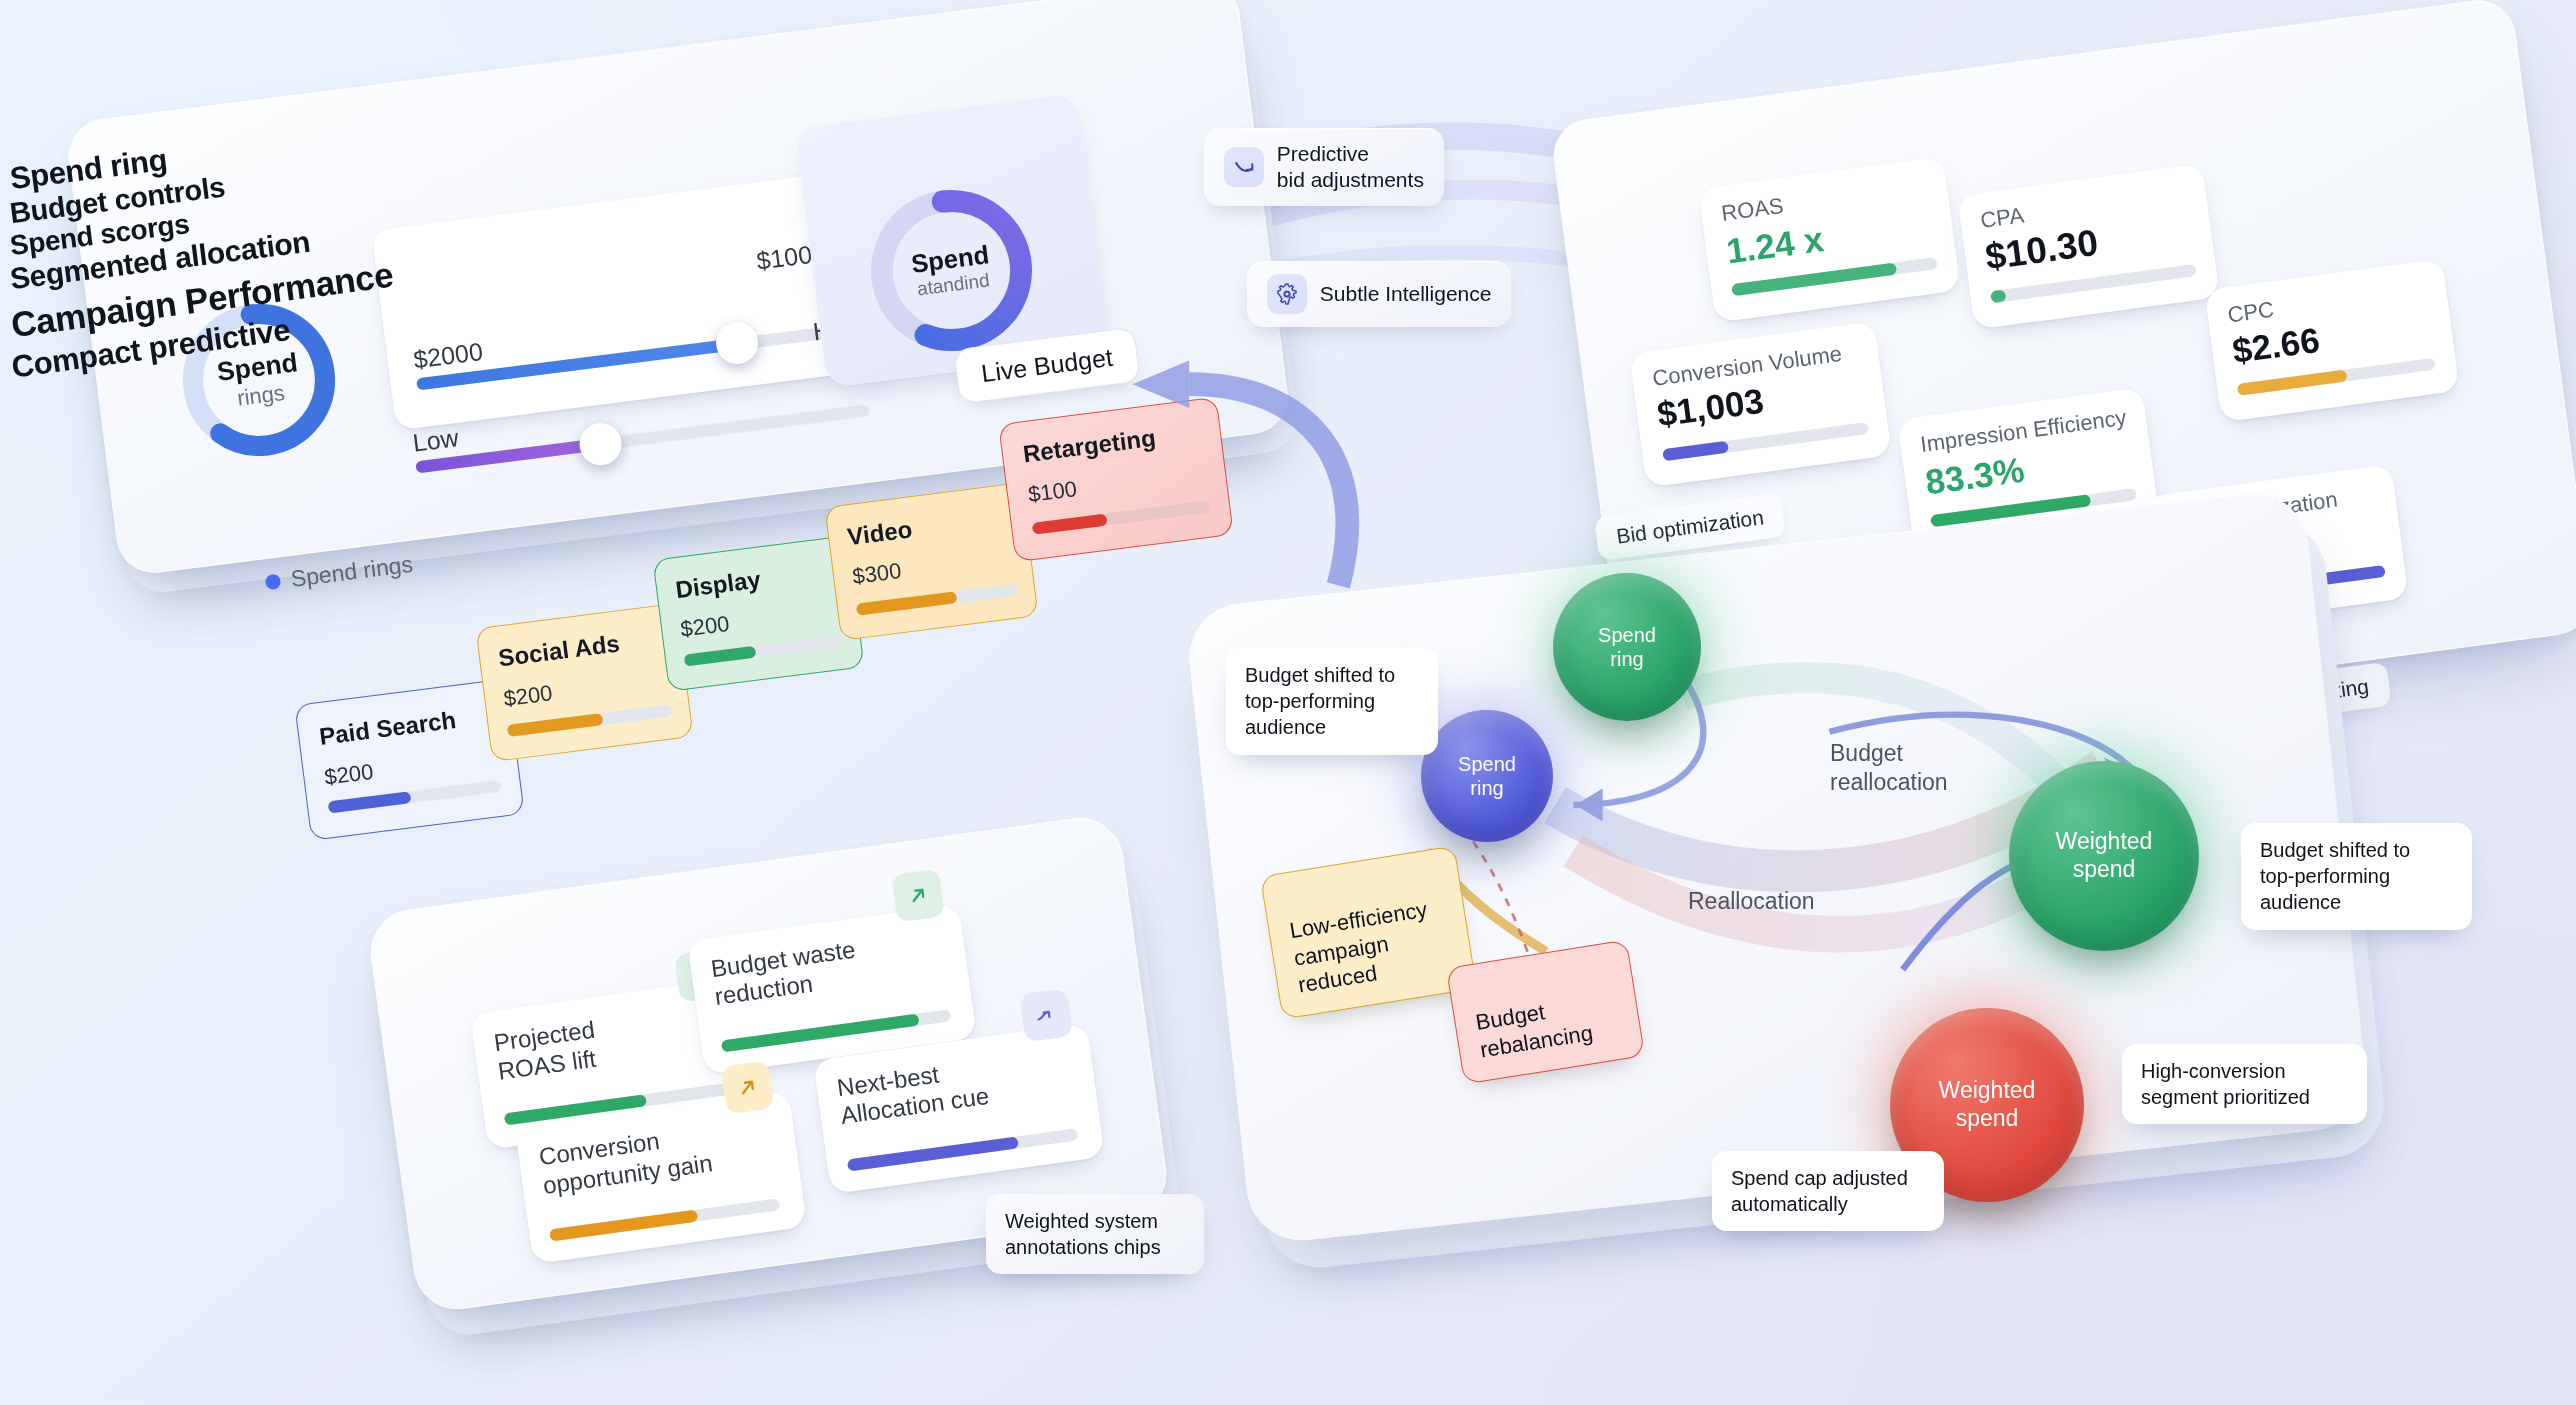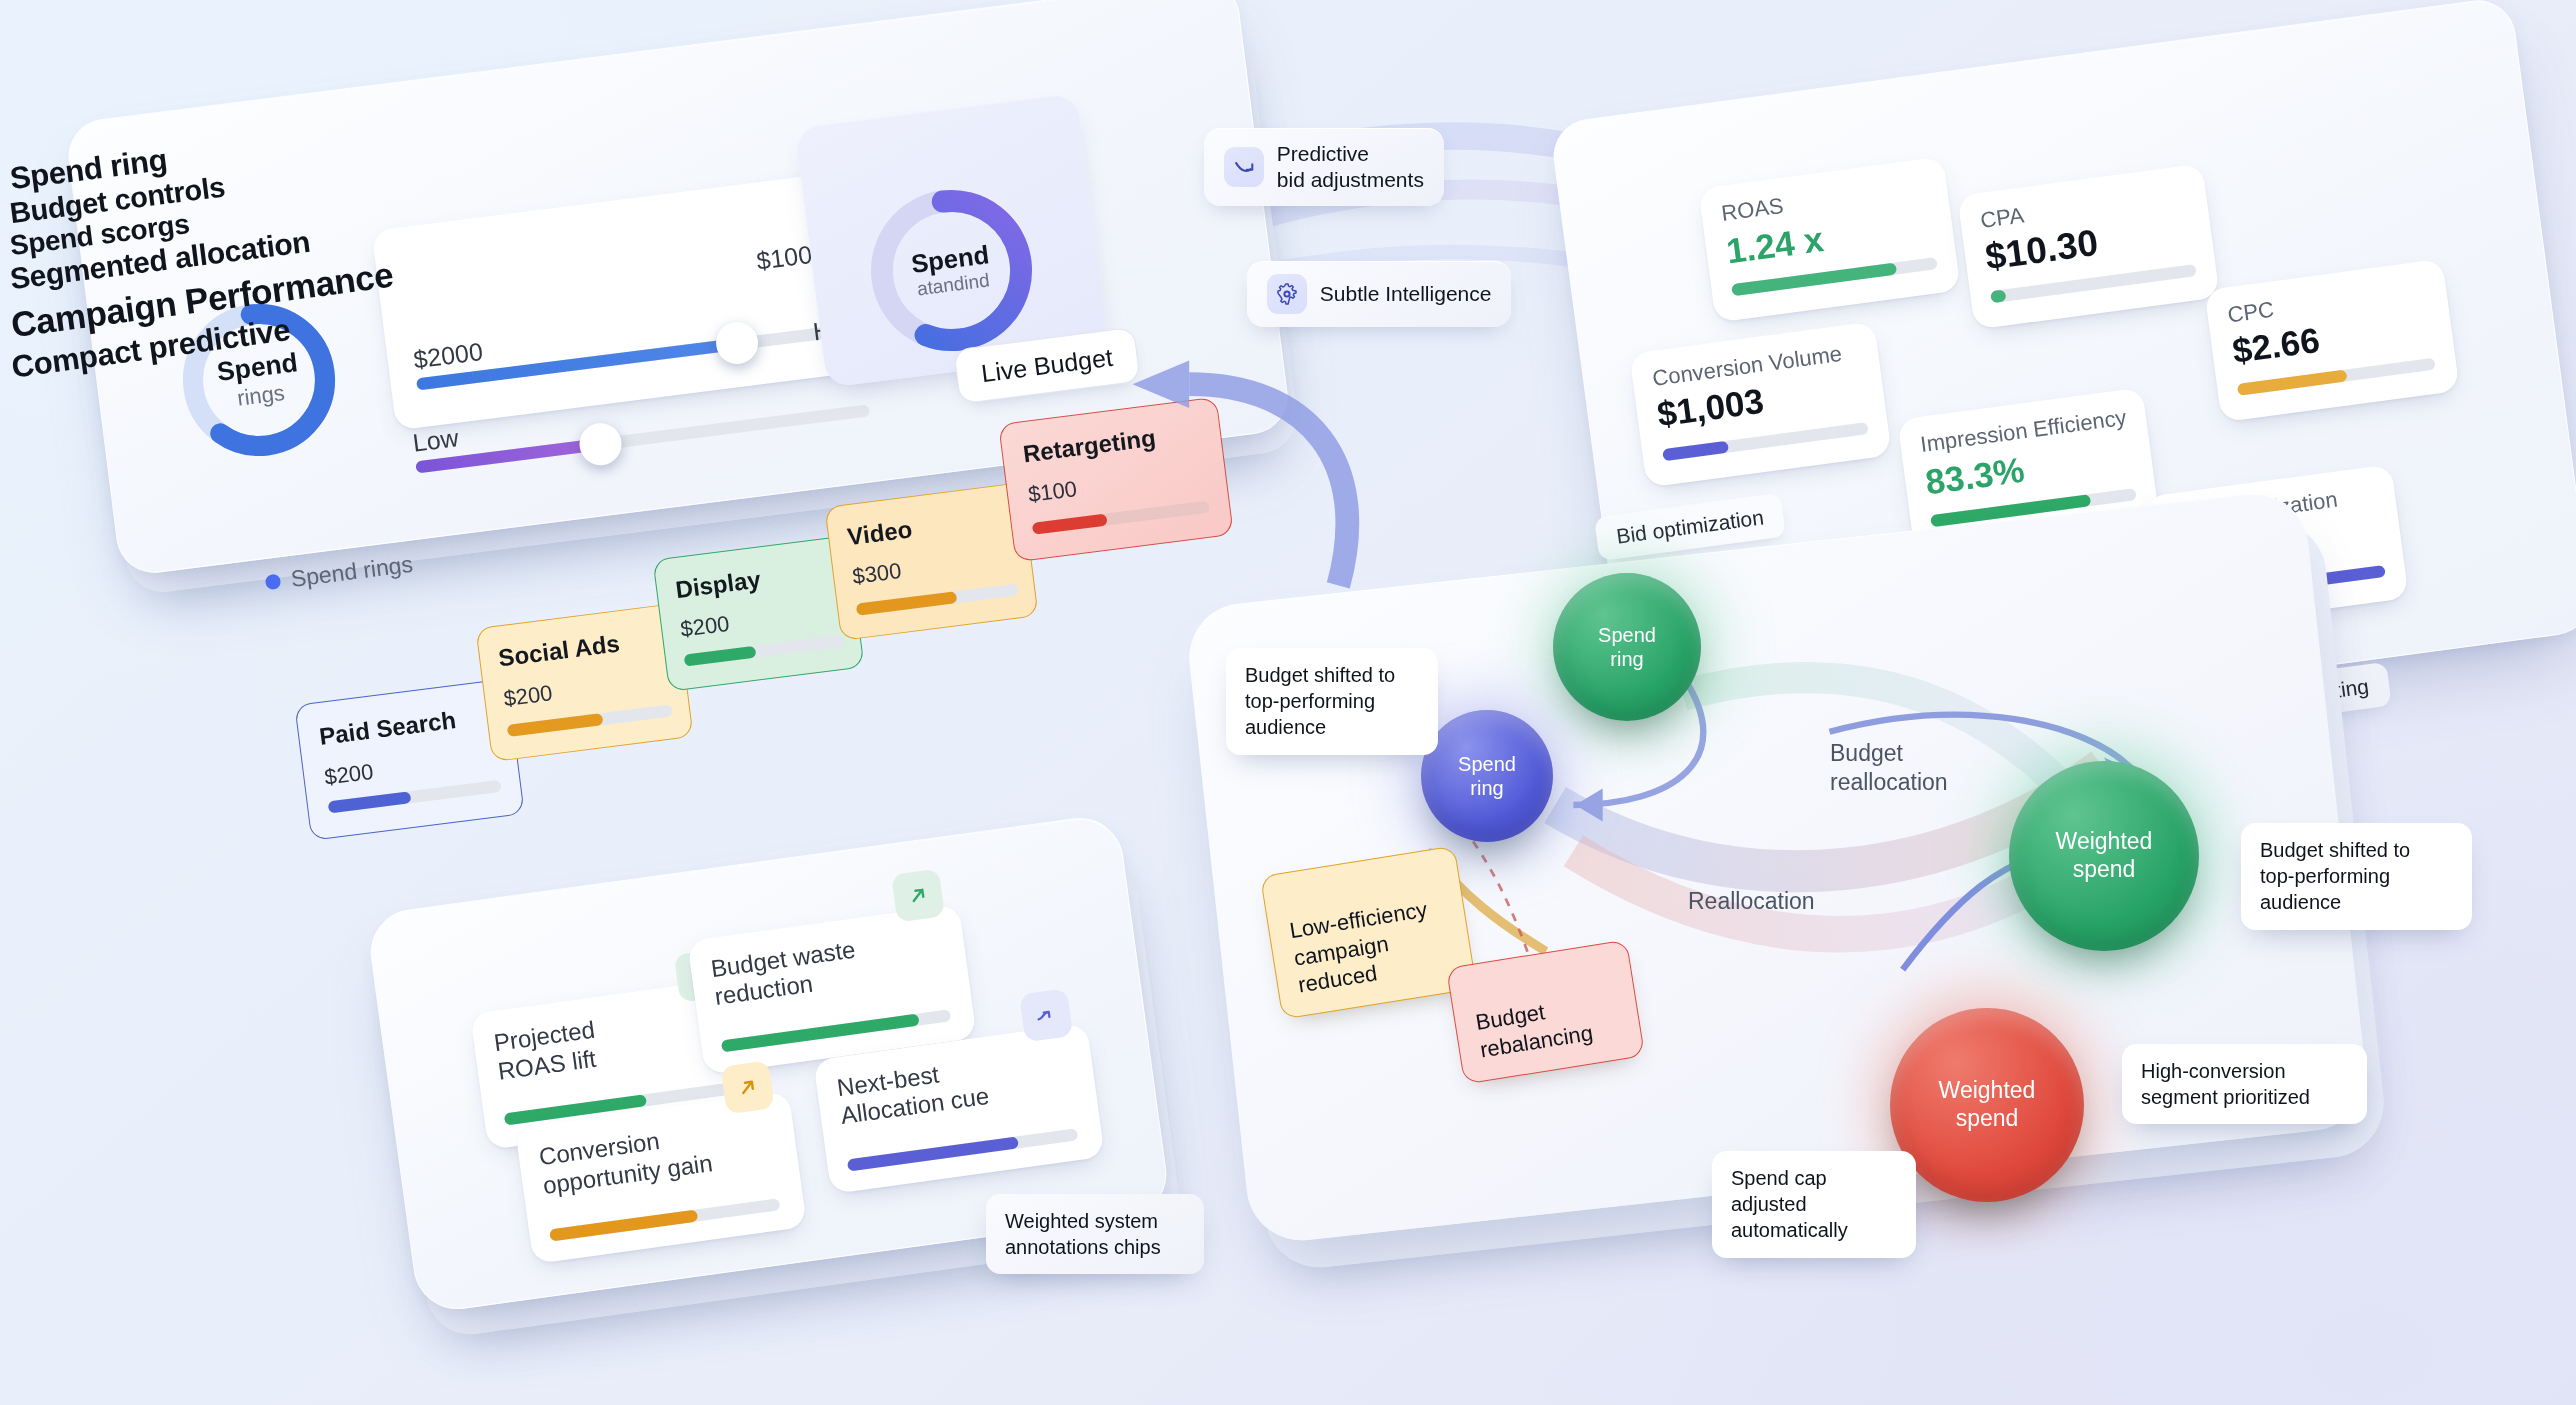--- a/index.html
+++ b/index.html
@@ -363,21 +363,21 @@
   <div class="flowlbl" style="left:1688px;top:887px;">Reallocation</div>
 
   <div class="tip" style="left:1226px;top:648px;width:212px;">Budget shifted to
 top-performing
 audience</div>
   <div class="tip" style="left:2241px;top:823px;width:231px;">Budget shifted to
 top-performing
 audience</div>
   <div class="tip" style="left:2122px;top:1044px;width:245px;">High-conversion
 segment prioritized</div>
-  <div class="tip" style="left:1712px;top:1151px;width:204px;">Spend cap adjusted
+  <div class="tip" style="left:1712px;top:1151px;width:232px;">Spend cap adjusted
 automatically</div>
 
   <div style="position:absolute;left:1270px;top:860px;width:197px;padding:16.5px 20px;border-radius:16.5px;
               background:#fdeec9;border:0.9px solid #e0a22a;font-size:22px;line-height:1.25;color:#10141c;
               white-space:pre-line;transform:rotate(-9deg);box-shadow:0 11px 24px -12.8px rgba(80,70,40,.4);">
     <span>Low-efficiency
 campaign
 reduced</span>
   </div>
   <div style="position:absolute;left:1454px;top:953px;width:183px;padding:16.5px 20px;border-radius:16.5px;

